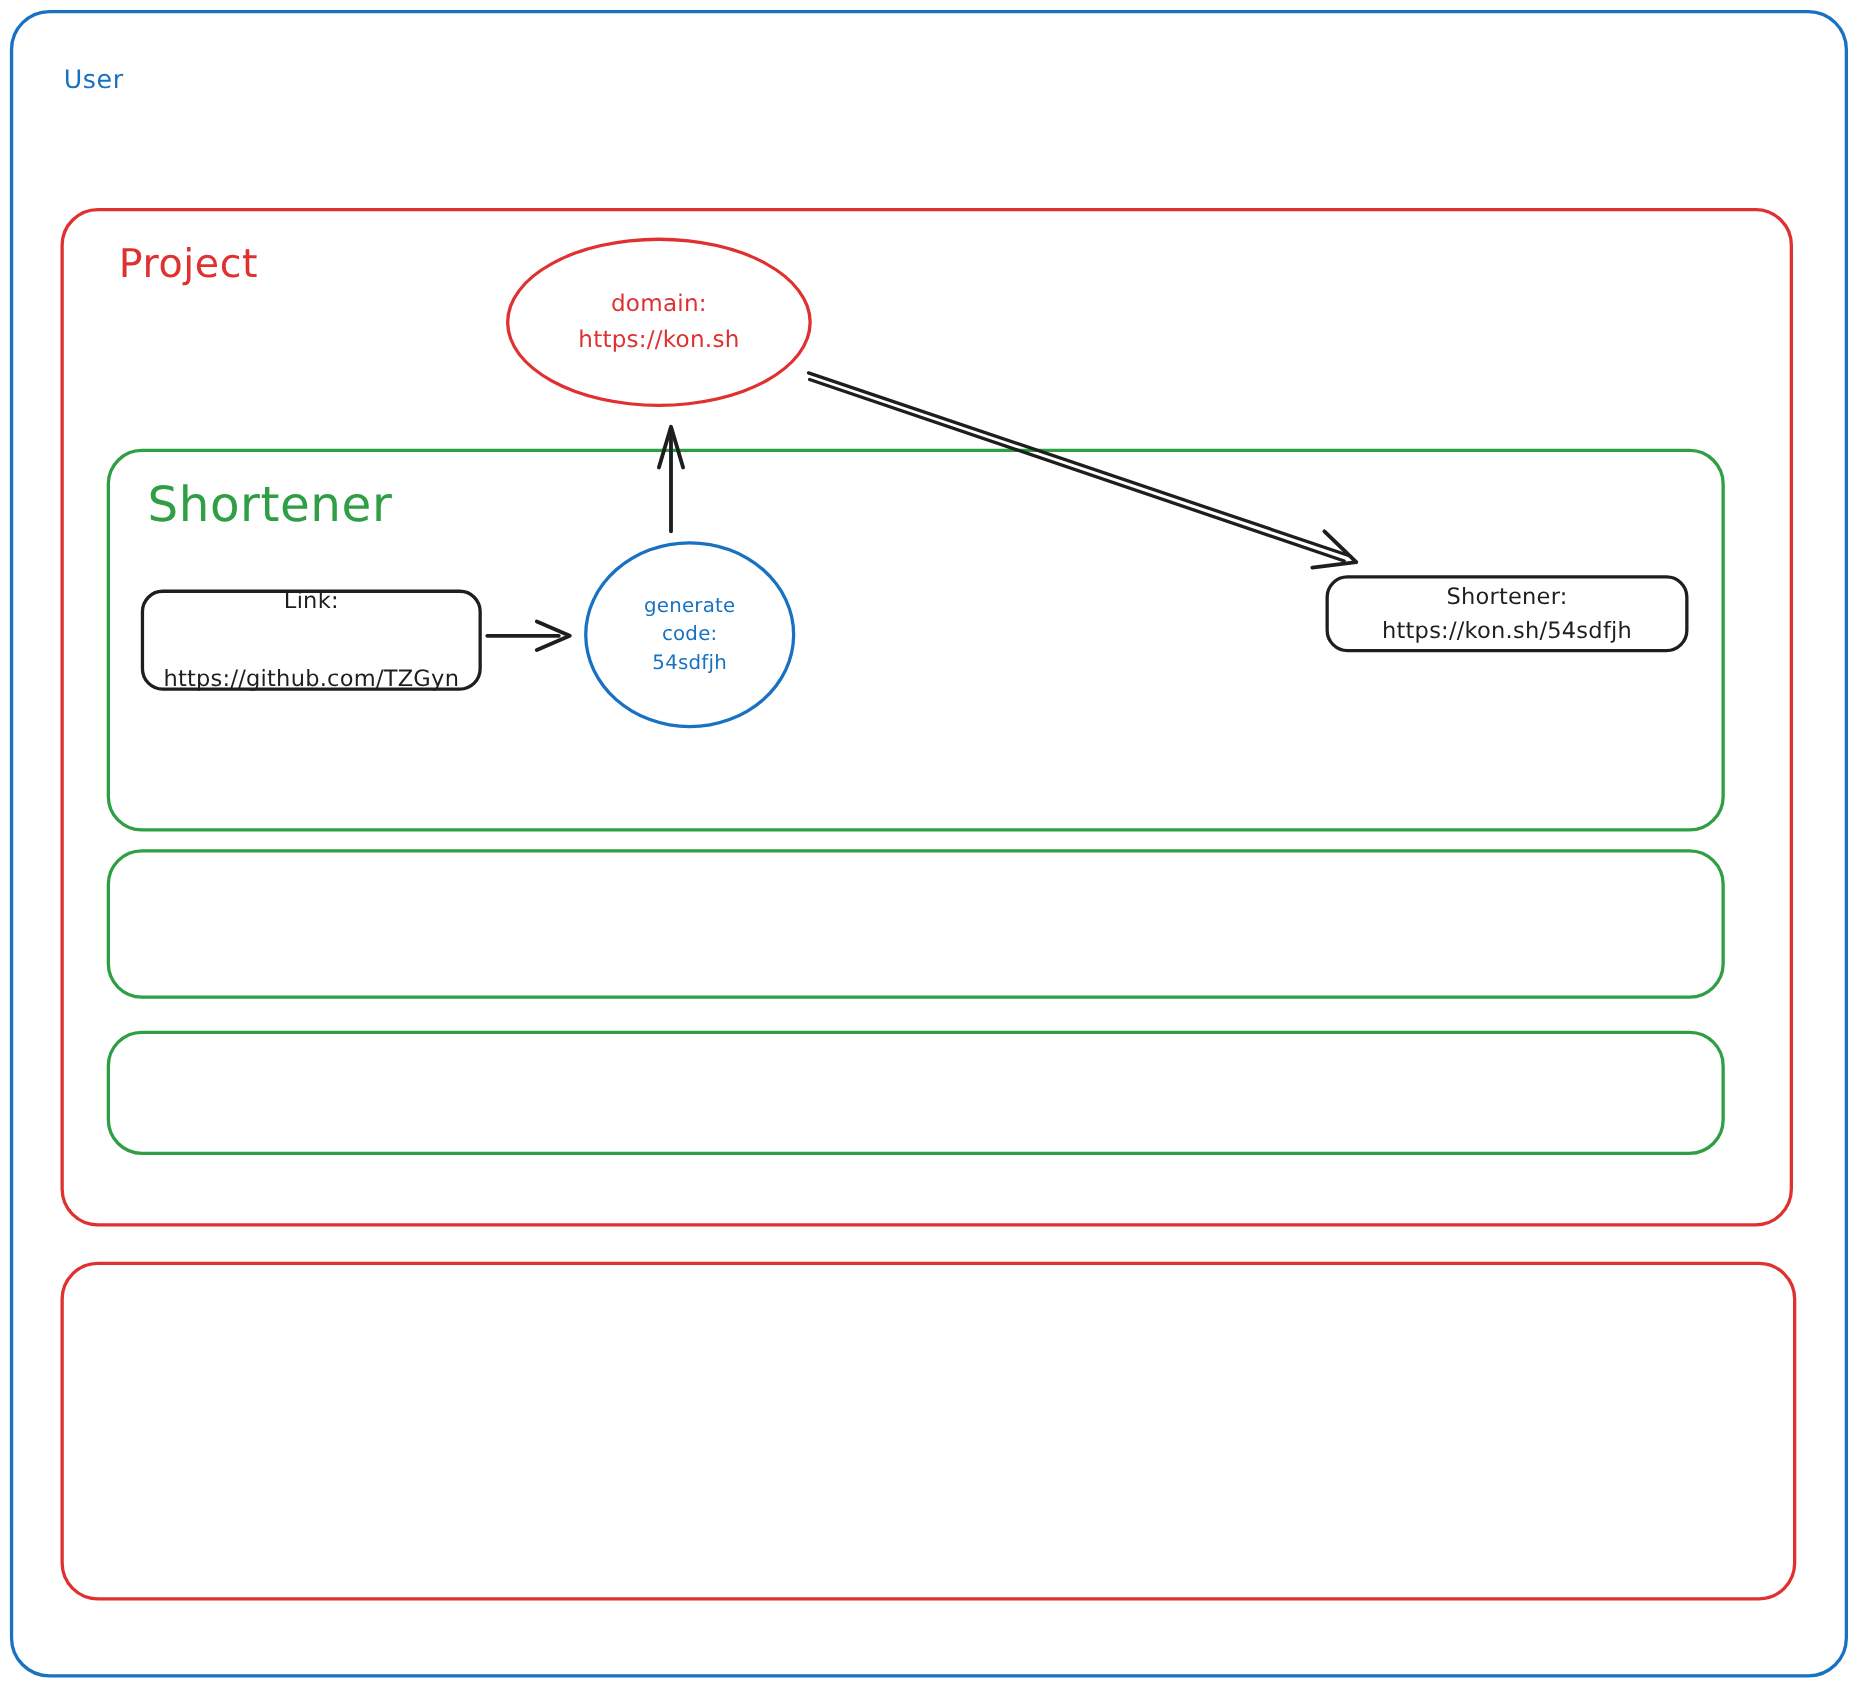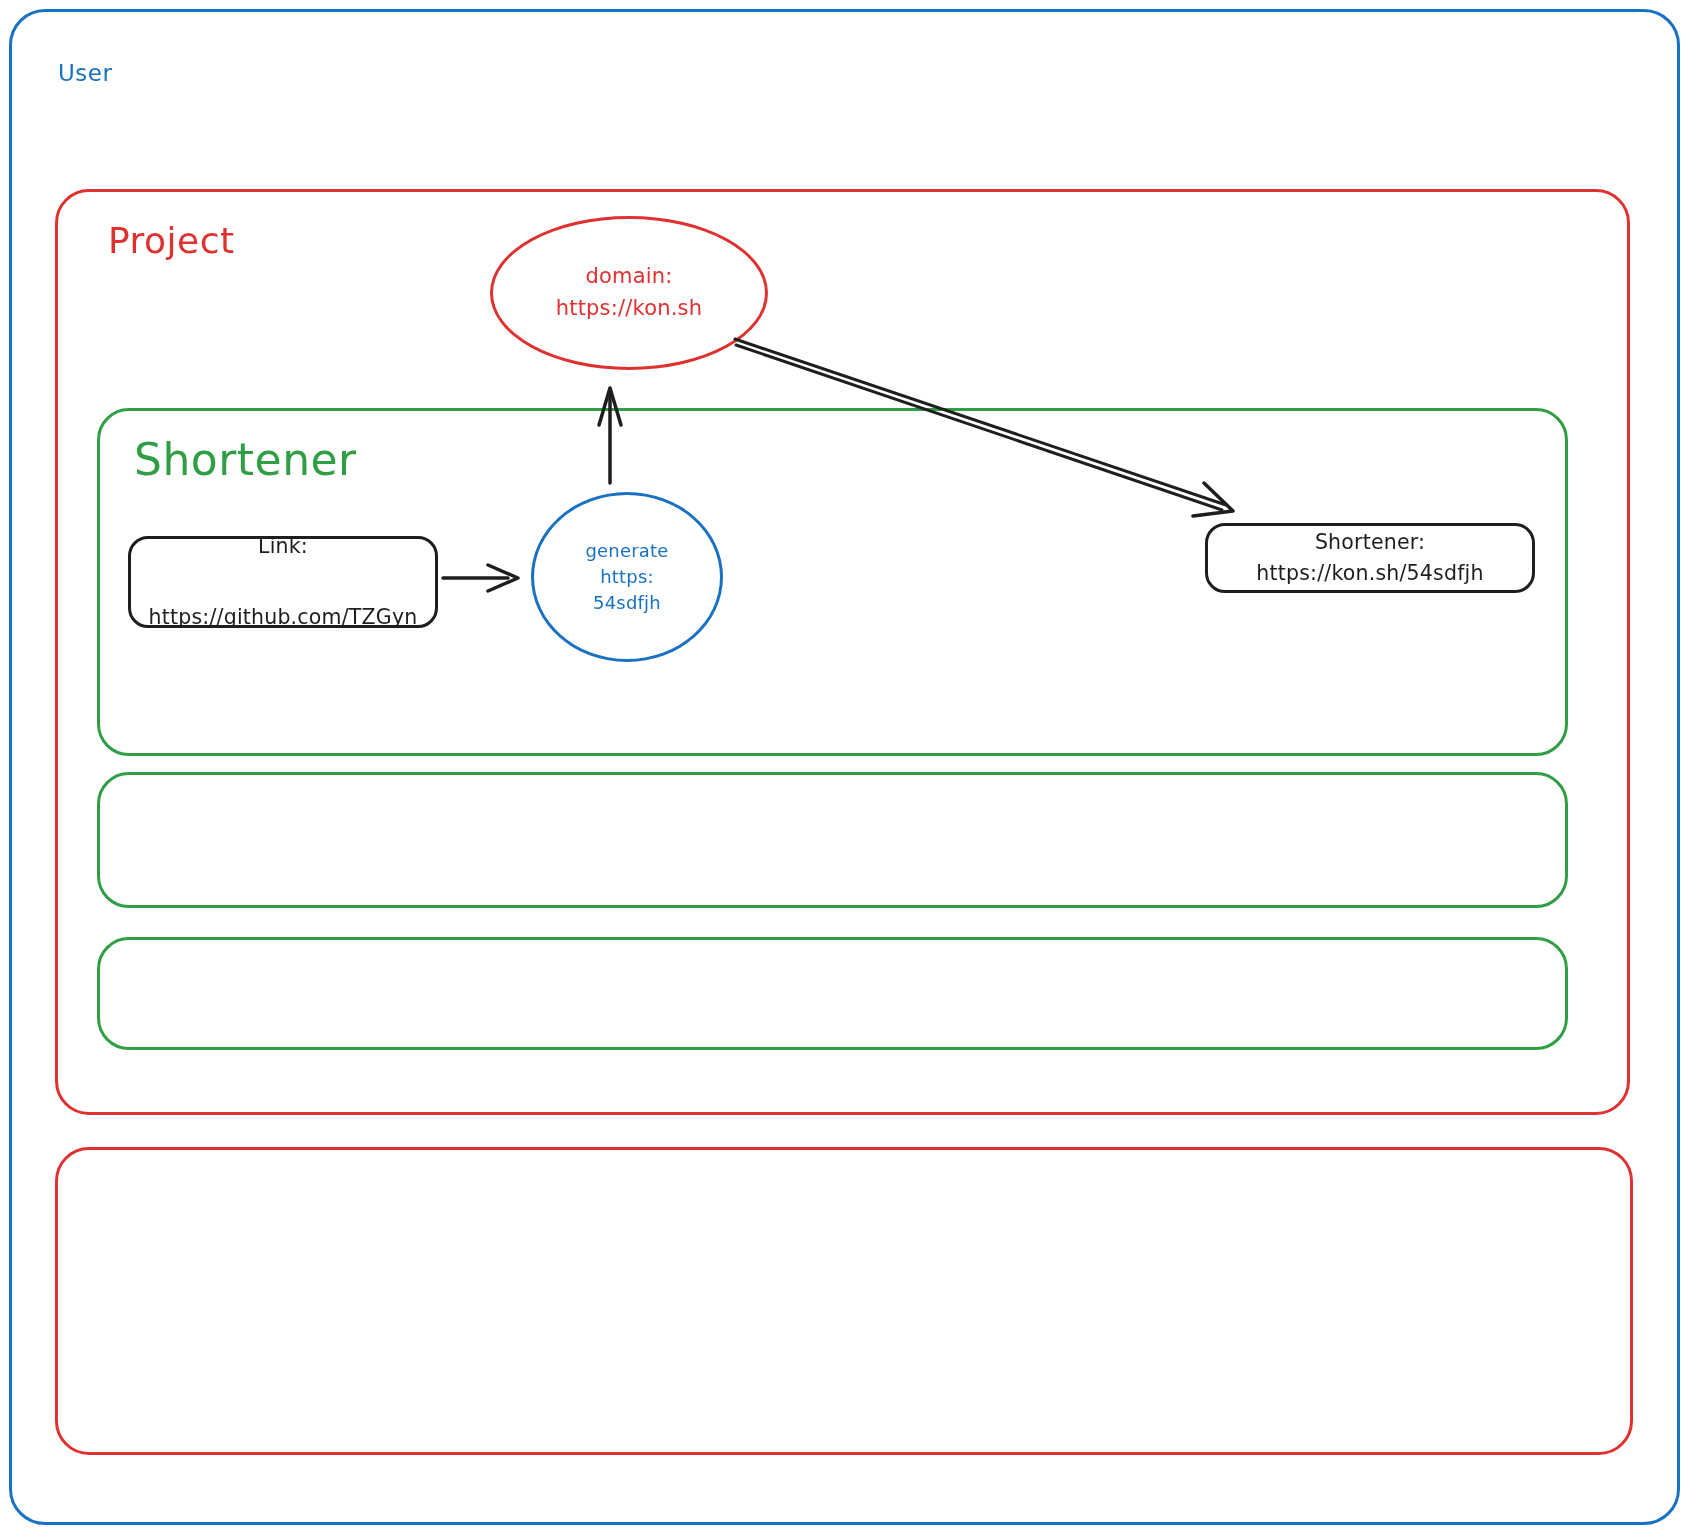--- a/index.html
+++ b/index.html
@@ -46,33 +46,33 @@
   <div class="title red" style="left:108px;top:220px;">Project</div>
 
   <div class="frame green" style="left:97px;top:408px;width:1471px;height:348px;"></div>
   <div class="title green" style="left:134px;top:434px;">Shortener</div>
 
   <div class="frame green" style="left:97px;top:772px;width:1471px;height:136px;"></div>
   <div class="frame green" style="left:97px;top:937px;width:1471px;height:113px;"></div>
 
   <div class="frame red" style="left:55px;top:1147px;width:1578px;height:308px;"></div>
 
-  <div class="node ellipse" style="left:490px;top:216px;width:278px;height:154px;">
+  <div class="node ellipse" style="left:460px;top:216px;width:278px;height:154px;">
     <span>domain:</span>
     <span>https://kon.sh</span>
   </div>
 
   <div class="node rectnode" style="left:128px;top:536px;width:310px;height:92px;gap:40px;">
     <span>Link:</span>
     <span>https://github.com/TZGyn</span>
   </div>
 
   <div class="node circle" style="left:531px;top:492px;width:192px;height:170px;">
     <span>generate</span>
-    <span>https:</span>
+    <span>code:</span>
     <span>54sdfjh</span>
   </div>
 
   <div class="node rectnode" style="left:1205px;top:523px;width:330px;height:70px;">
     <span>Shortener:</span>
     <span>https://kon.sh/54sdfjh</span>
   </div>
 
   <svg class="overlay" width="1689" height="1534" viewBox="0 0 1689 1534">
 

